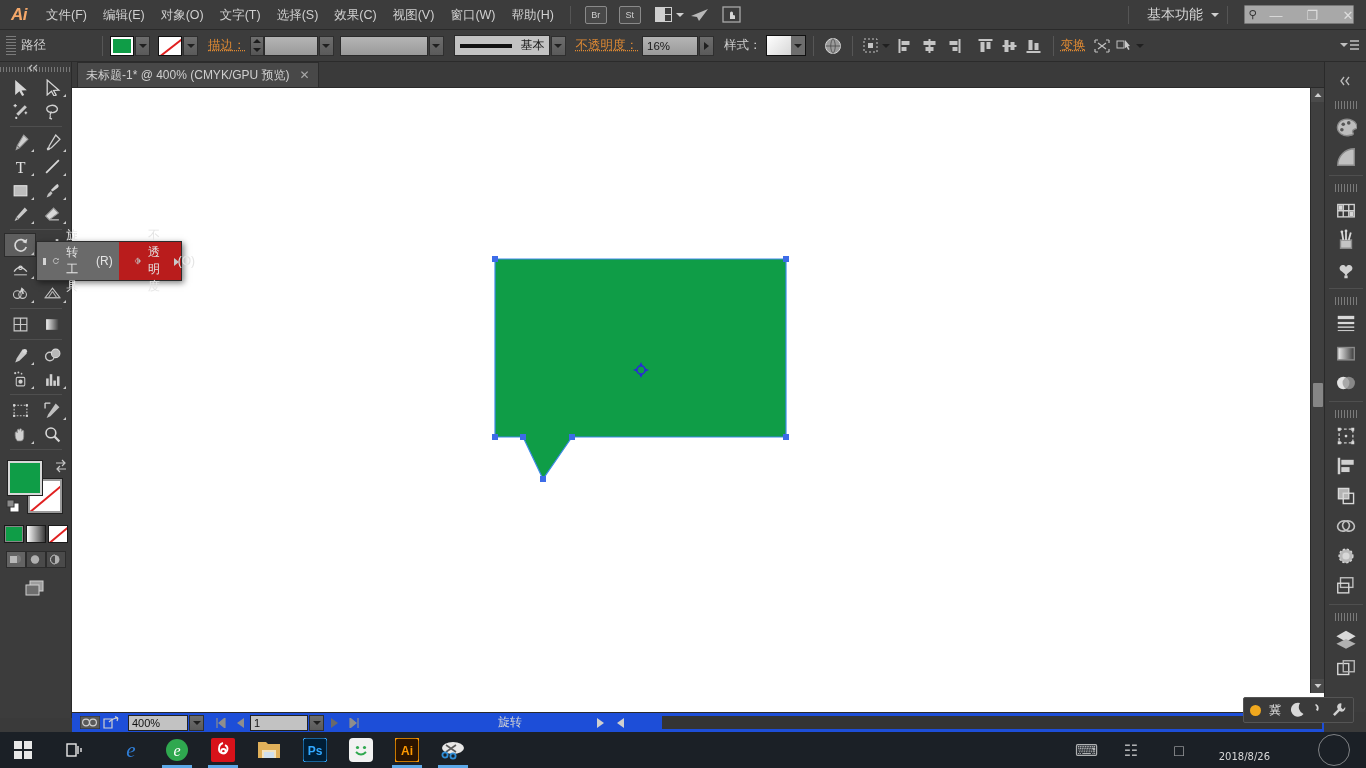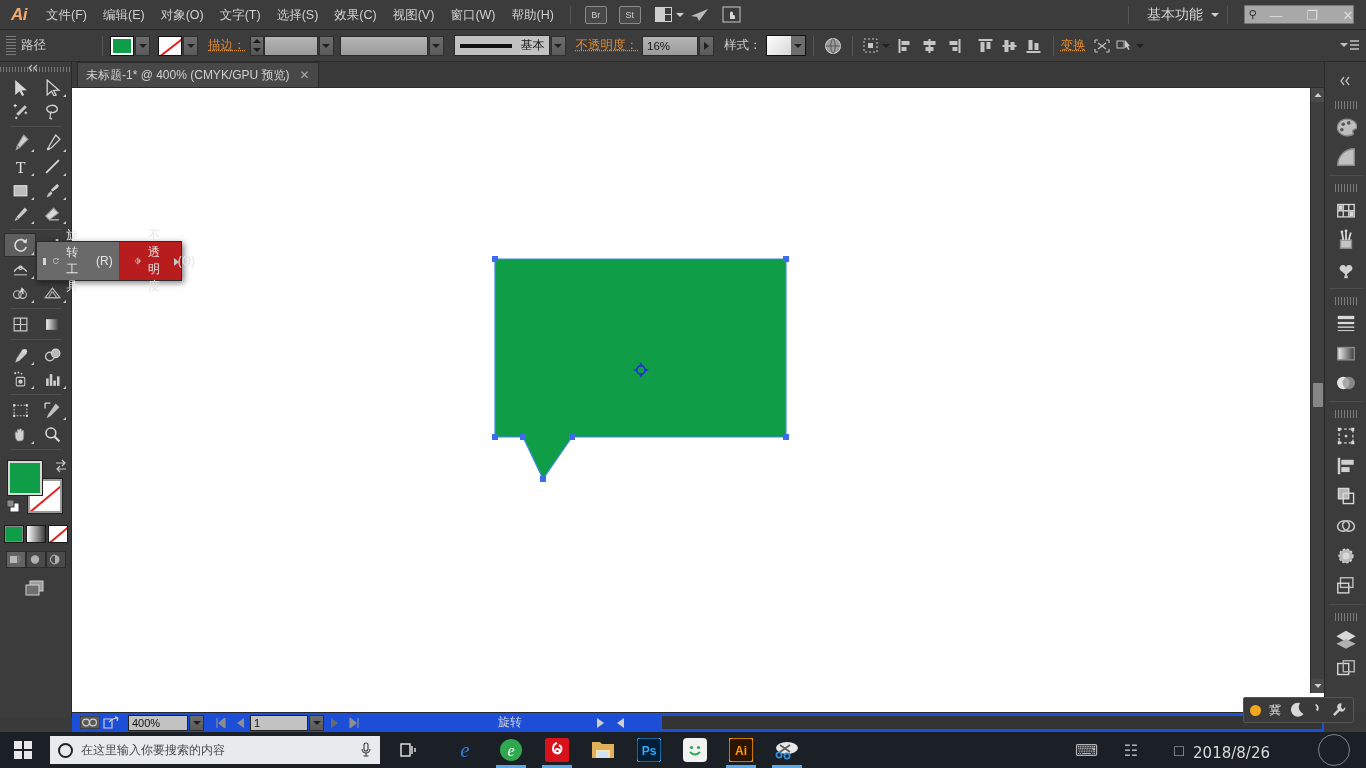--- a/index.html
+++ b/index.html
@@ -260,21 +260,21 @@
   }
   .traypop span { color: #e0e0e0; font-size: 12px; }
   .dot-orange { width: 11px; height: 11px; border-radius: 50%; background: #f0a81e; }
 
   .watermark {
     position: absolute; right: 14px; bottom: 18px; color: #dadada; font-size: 26px;
     letter-spacing: 1px; z-index: 35; text-shadow: 0 1px 2px rgba(0,0,0,.6); white-space: nowrap;
     font-family: "DejaVu Sans", sans-serif;
   }
   .wmdate {
-    position: absolute; right: 96px; bottom: 6px; color: #d9d9d9; font-size: 15px; z-index: 36;
+    position: absolute; right: 96px; bottom: 6px; color: #d9d9d9; font-size: 10px; z-index: 36;
     font-family: "DejaVu Sans", sans-serif;
   }
   .clock-ghost {
     position: absolute; right: 16px; bottom: 2px; width: 32px; height: 32px;
     border: 1px solid rgba(210,210,210,.55); border-radius: 50%; z-index: 34;
   }
   .ghost-ico {
     position: absolute; bottom: 8px; color: rgba(225,225,225,.75); font-size: 16px; z-index: 34;
   }
 </style>
@@ -1037,28 +1037,20 @@
 
   <div class="taskbar">
     <div class="start-btn">
       <div class="win-logo">
           <i></i>
           <i></i>
           <i></i>
           <i></i>
         </div>
     </div>
-    <div class="tb-search">
-      <div class="circ"></div>
-      <div class="ph">在这里输入你要搜索的内容</div>
-      <svg width="12" height="16" viewBox="0 0 12 16">
-        <rect x="4" y="1" width="4" height="8" rx="2" fill="none" stroke="#3a3a3a" stroke-width="1.1"></rect>
-        <path d="M2 7 a4 4 0 0 0 8 0 M6 11 v3 M3.5 14 h5" stroke="#3a3a3a" fill="none" stroke-width="1.1"></path>
-      </svg>
-    </div>
     <div id="taskbar-apps" style="display:flex;align-items:center;margin-left:6px">
         <div class="tb-app">
           <svg width="22" height="20" viewBox="0 0 18 20">
             <rect x="1" y="4" width="9" height="12" fill="none" stroke="#e8e8e8" stroke-width="1.4"></rect>
             <path d="M12 6 v8 M15 8 v4" stroke="#e8e8e8" stroke-width="1.4"></path>
           </svg>
         </div>
         <div style="width: 10px;"></div>
         <div class="tb-app">
           <svg width="24" height="24" viewBox="0 0 24 24">

